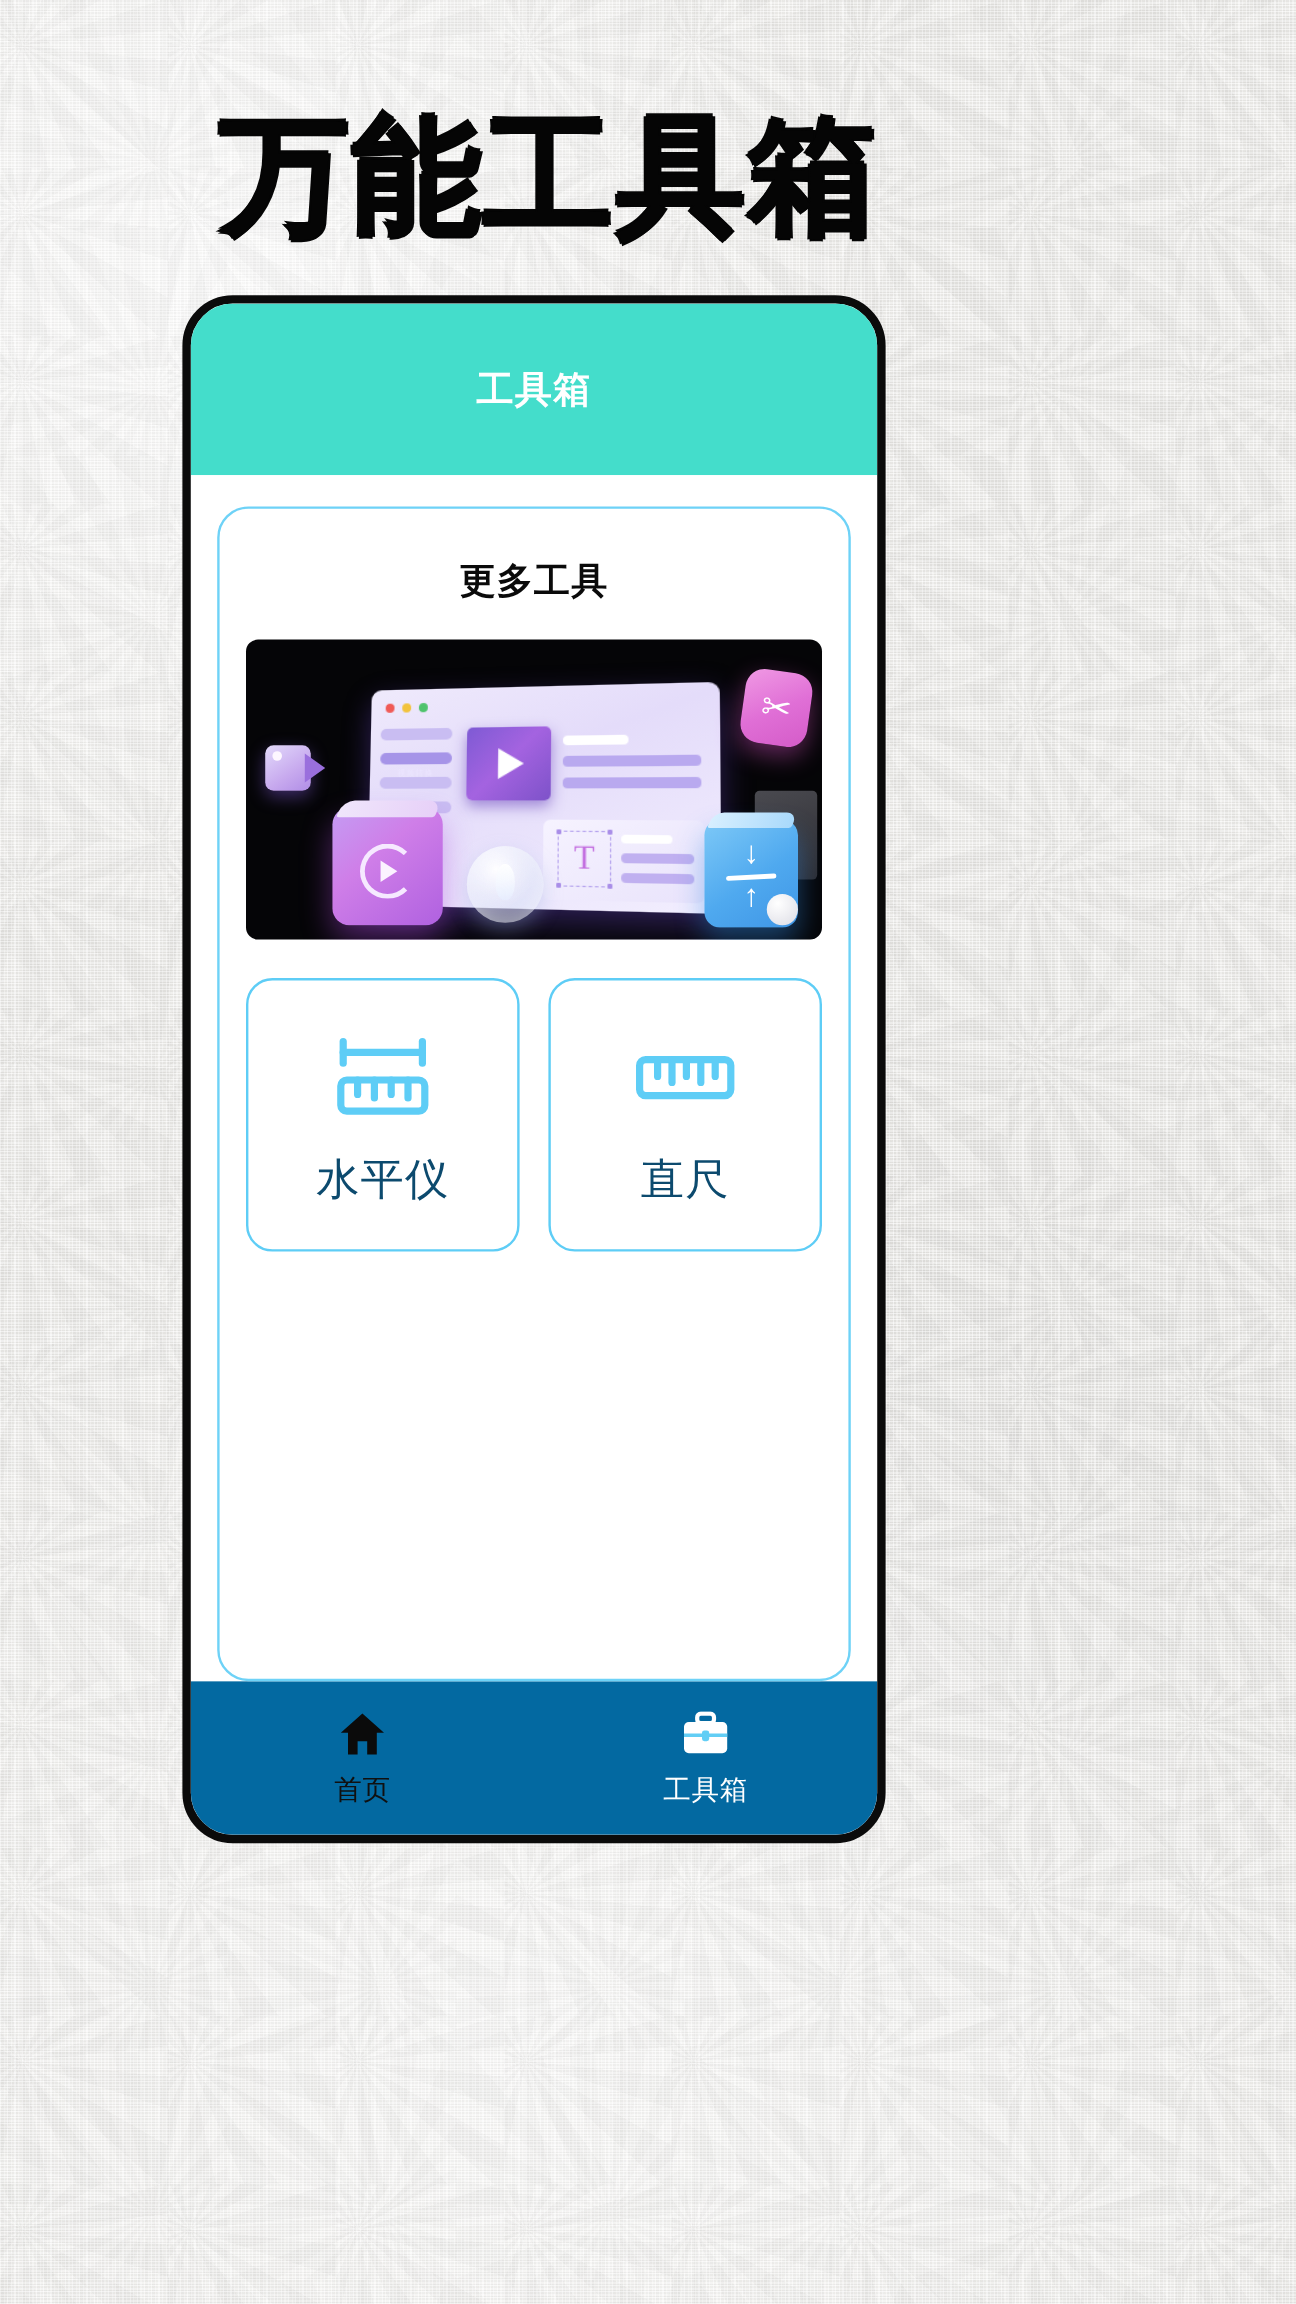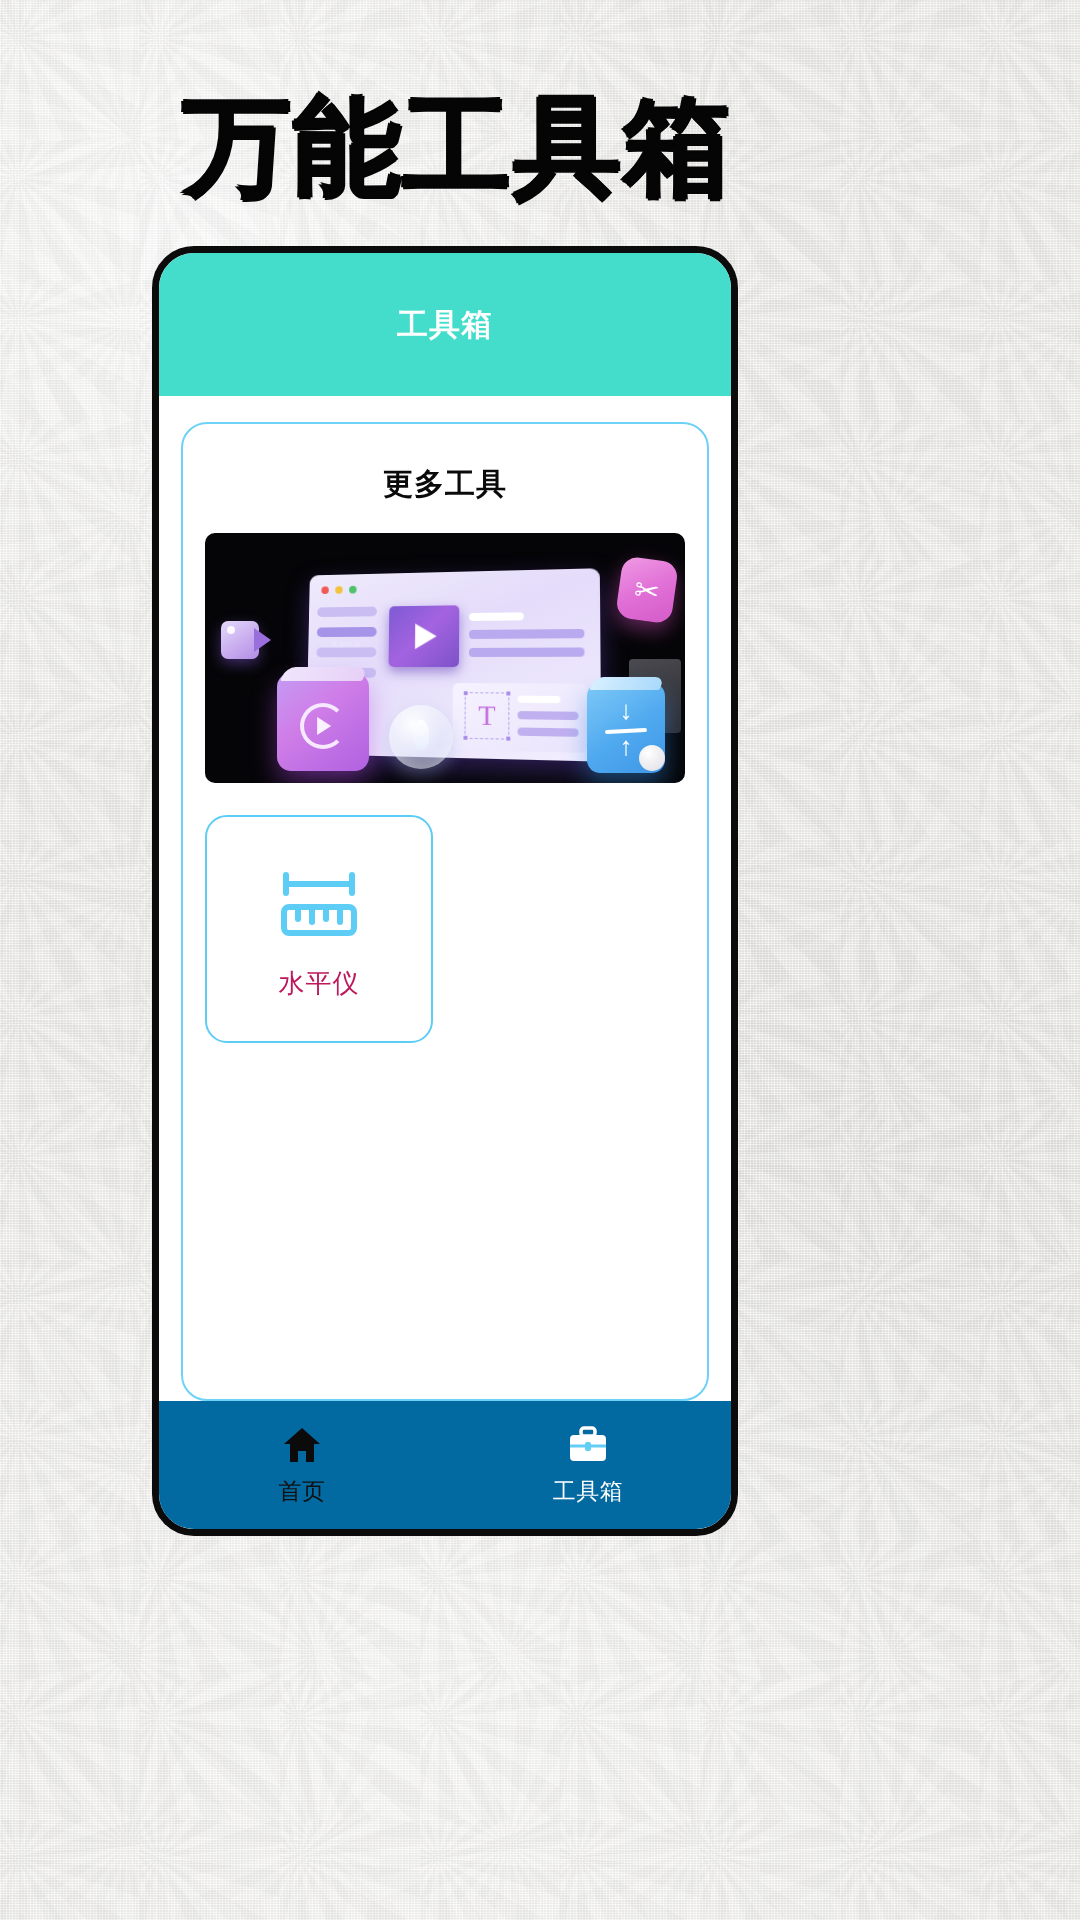--- a/index.html
+++ b/index.html
@@ -259,22 +259,22 @@
     height: 228px;
     display: flex;
     flex-direction: column;
     align-items: center;
     justify-content: center;
     background: #fff;
   }
   .tool-card .ico { height: 92px; display:flex; align-items:center; justify-content:center; }
   .tool-card .lbl {
     margin-top: 16px;
-    font-size: 26px;
-    color: #be185d;
+    font-size: 36px;
+    color: #0c4a6e;
     letter-spacing: 1px;
     text-align: right;
   }
 
   
   #bottom-nav {
     flex: 0 0 auto;
     height: 128px;
     background: #0369a1;
     display: flex;
@@ -388,20 +388,33 @@
               <line x1="22" y1="40" x2="22" y2="52"></line>
               <line x1="36" y1="40" x2="36" y2="55"></line>
               <line x1="50" y1="40" x2="50" y2="52"></line>
               <line x1="64" y1="40" x2="64" y2="55"></line>
             </svg>
           </div>
           <div class="lbl">水平仪</div>
         </div>
 
 
+        <div class="tool-card">
+          <div class="ico">
+            <svg width="88" height="52" viewBox="0 0 88 52" fill="none" stroke="#5ecdf6" stroke-width="6" stroke-linecap="round" stroke-linejoin="round">
+              <rect x="6" y="12" width="76" height="30" rx="5"></rect>
+              <line x1="21" y1="12" x2="21" y2="26"></line>
+              <line x1="33" y1="12" x2="33" y2="31"></line>
+              <line x1="45" y1="12" x2="45" y2="26"></line>
+              <line x1="57" y1="12" x2="57" y2="31"></line>
+              <line x1="69" y1="12" x2="69" y2="26"></line>
+            </svg>
+          </div>
+          <div class="lbl">直尺</div>
+        </div>
 
 
       </div>
     </div>
   </div>
 
   <div id="bottom-nav">
 
     <div class="nav-item">
       <div class="nico">

